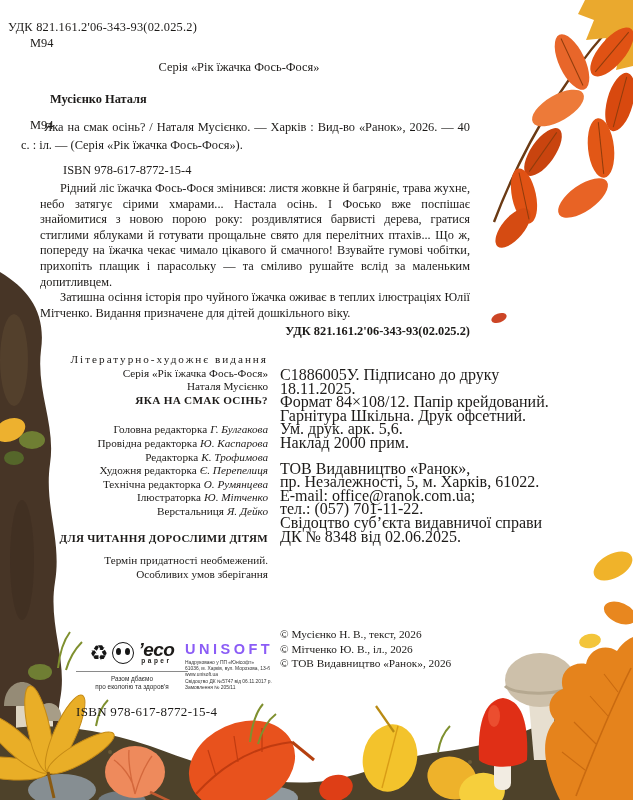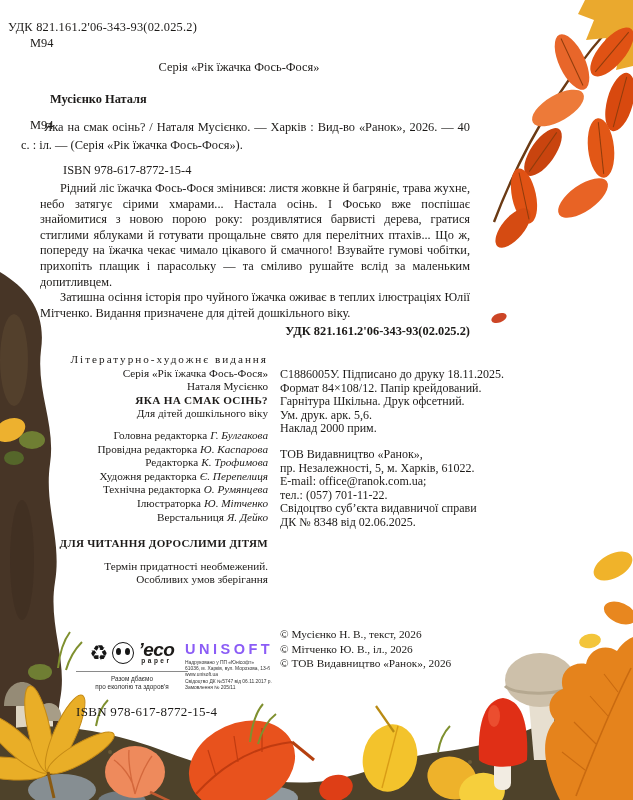--- a/index.html
+++ b/index.html
@@ -21,24 +21,24 @@
   .entry-code{position:absolute;left:22px;top:0;}
   .entry-text{margin:0 0 0 13px;text-indent:23px;text-align:justify;line-height:18px;}
   .isbn-top{margin-left:55px;margin-top:9px;}
   .annotation{margin:3px 0 0 32px;width:430px;text-align:justify;text-indent:20px;
               line-height:15.6px;font-size:12.3px;}
   .annotation.second{margin-top:0;}
   .udc-bottom{font-weight:bold;text-align:right;margin-top:3px;font-size:12.4px;}
 
   
   #mid-left{left:30px;top:353px;width:238px;text-align:right;font-size:11.2px;line-height:13.6px;}
-  #mid-right{left:280px;top:368px;width:270px;font-size:12px;line-height:13.6px;}
+  #mid-right{left:280px;top:368px;width:270px;font-size:16px;line-height:13.6px;}
   .edition-type{letter-spacing:2px;white-space:nowrap;}
   .edition-title{font-weight:bold;letter-spacing:.3px;}
-  .staff-block{margin-top:8px;font-family:Liberation Serif, serif;}
+  .staff-block{margin-top:16px;font-family:Liberation Serif, serif;}
   .staff-row .name{font-style:italic;margin-left:3px;}
   .reading-note{margin-top:13px;font-weight:bold;letter-spacing:.3px;font-size:11px;}
   .shelf-block{margin-top:9px;}
   .publisher-block{margin-top:12px;}
 
   
   #eco-block{left:76px;top:641px;width:112px;text-align:center;
              font-family:"Liberation Sans","DejaVu Sans",sans-serif;}
   .eco-icons{display:flex;align-items:center;justify-content:center;gap:4px;}
   .recycle-glyph{font-size:21px;line-height:22px;color:#161616;}
@@ -205,21 +205,20 @@
   <p class="annotation">Рідний ліс їжачка Фось-Фося змінився: листя жовкне й багряніє, трава жухне, небо затягує сірими хмарами... Настала осінь. І Фосько вже поспішає знайомитися з новою порою року: роздивлятися барвисті дерева, гратися стиглими яблуками й готувати прощальне свято для перелітних птахів... Що ж, попереду на їжачка чекає чимало цікавого й смачного! Взувайте гумові чобітки, прихопіть плащик і парасольку — та сміливо рушайте вслід за маленьким допитливцем.</p>
   <p class="annotation second">Затишна осіння історія про чуйного їжачка оживає в теплих ілюстраціях Юлії Мітченко. Видання призначене для дітей дошкільного віку.</p>
   <div class="udc-bottom">УДК 821.161.2'06-343-93(02.025.2)</div>
 </div>
 
 <div class="layer" id="mid-left">
   <div class="edition-type">Літературно-художнє видання</div>
   <div>Серія «Рік їжачка Фось-Фося»</div>
   <div>Наталя Мусієнко</div>
   <div class="edition-title">ЯКА НА СМАК ОСІНЬ?</div>
-  <div>Для дітей дошкільного віку</div>
 
   <div class="staff-block">
     <div class="staff-row"><span>Головна редакторка</span><span class="name">Г. Булгакова</span></div>
     <div class="staff-row"><span>Провідна редакторка</span><span class="name">Ю. Каспарова</span></div>
     <div class="staff-row"><span>Редакторка</span><span class="name">К. Трофимова</span></div>
     <div class="staff-row"><span>Художня редакторка</span><span class="name">Є. Перепелиця</span></div>
     <div class="staff-row"><span>Технічна редакторка</span><span class="name">О. Румянцева</span></div>
     <div class="staff-row"><span>Ілюстраторка</span><span class="name">Ю. Мітченко</span></div>
     <div class="staff-row"><span>Верстальниця</span><span class="name">Я. Дейко</span></div>
   </div>

